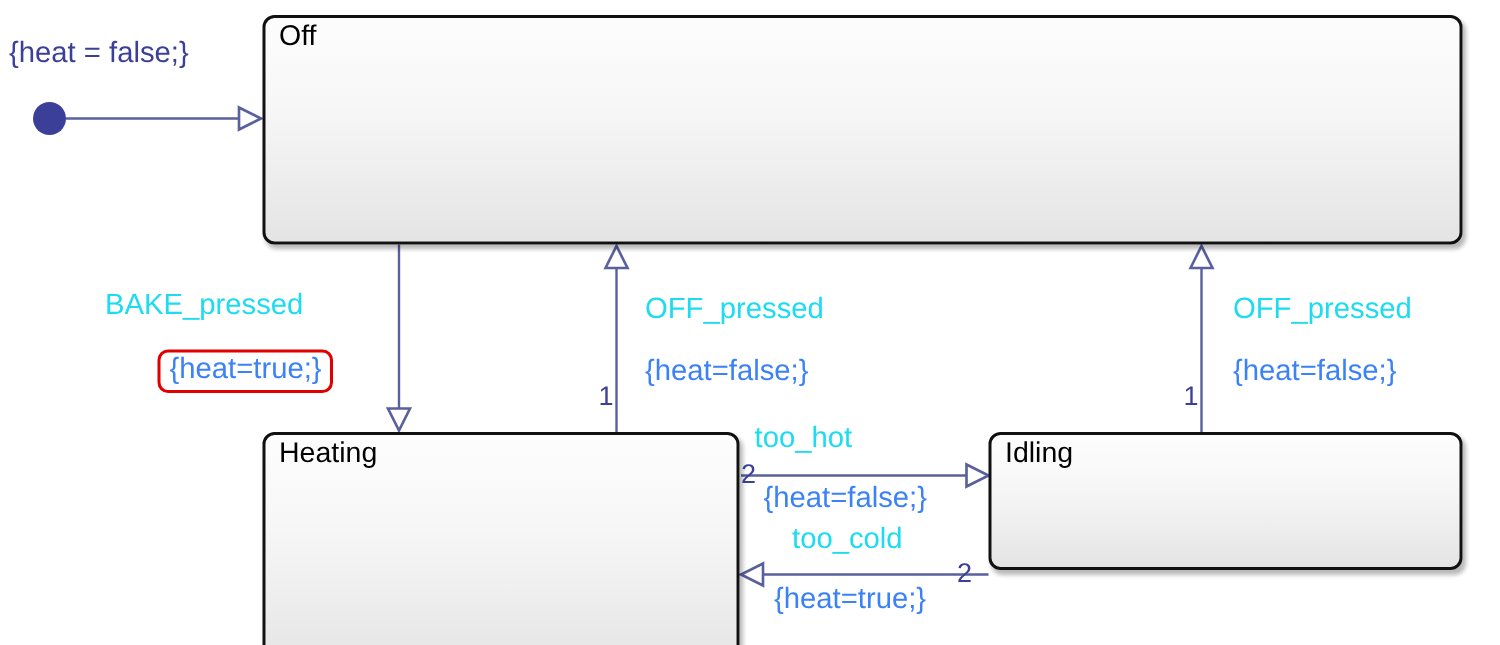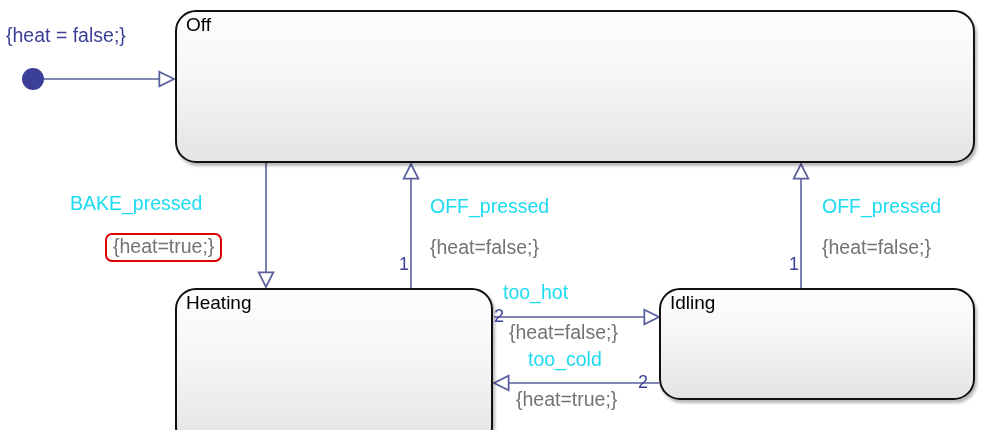--- a/index.html
+++ b/index.html
@@ -24,21 +24,21 @@
     top: 0;
     width: 1000px;
     height: 430px;
   }
 
   
   .state-box {
     position: absolute;
     box-sizing: border-box;
     border: 2.2px solid #111111;
-    border-radius: 21px;
+    border-radius: 8px;
     background: linear-gradient(to bottom, #fdfdfd 0%, #f7f7f7 38%, #ededed 72%, #e4e4e4 100%);
     box-shadow: 2px 3px 3px rgba(0,0,0,0.28);
   }
   .state-label {
     position: absolute;
     left: 9px;
     top: 2px;
     font-family: "Liberation Sans", sans-serif;
     font-size: 19px;
     color: #000000;
@@ -52,21 +52,21 @@
     white-space: nowrap;
     font-family: Liberation Sans, sans-serif;
     line-height: 1;
   }
   .ev {
     font-size: 19.5px;
     color: #1ddbf0;
   }
   .act {
     font-size: 19.5px;
-    color: #737373;
+    color: #3b82f6;
   }
   .act-boxed {
     border: 2px solid #e00000;
     border-radius: 7px;
     padding: 2px 6px 3px 6px;
     background: transparent;
   }
   .order-num {
     font-size: 18px;
     color: #3b3f97;
@@ -119,21 +119,21 @@
   </svg>
 
   <div class="state-box" style="left:175px; top:10px; width:800px; height:153px;">
     <div class="state-label">Off</div>
   </div>
 
   <div class="state-box" style="left:175px; top:288px; width:318px; height:160px;">
     <div class="state-label">Heating</div>
   </div>
 
-  <div class="state-box" style="left:659px; top:288px; width:316px; height:112px;">
+  <div class="state-box" style="left:659px; top:288px; width:316px; height:92px;">
     <div class="state-label">Idling</div>
   </div>
 
   <div class="tlabel init-act" style="left:6px; top:26px;">{heat = false;}</div>
 
   <div class="tlabel ev" style="left:70px; top:194px;">BAKE_pressed</div>
   <div class="tlabel act act-boxed" style="left:105px; top:233px;">{heat=true;}</div>
 
   <div class="tlabel ev" style="left:430px; top:197px;">OFF_pressed</div>
   <div class="tlabel act" style="left:430px; top:238px;">{heat=false;}</div>

